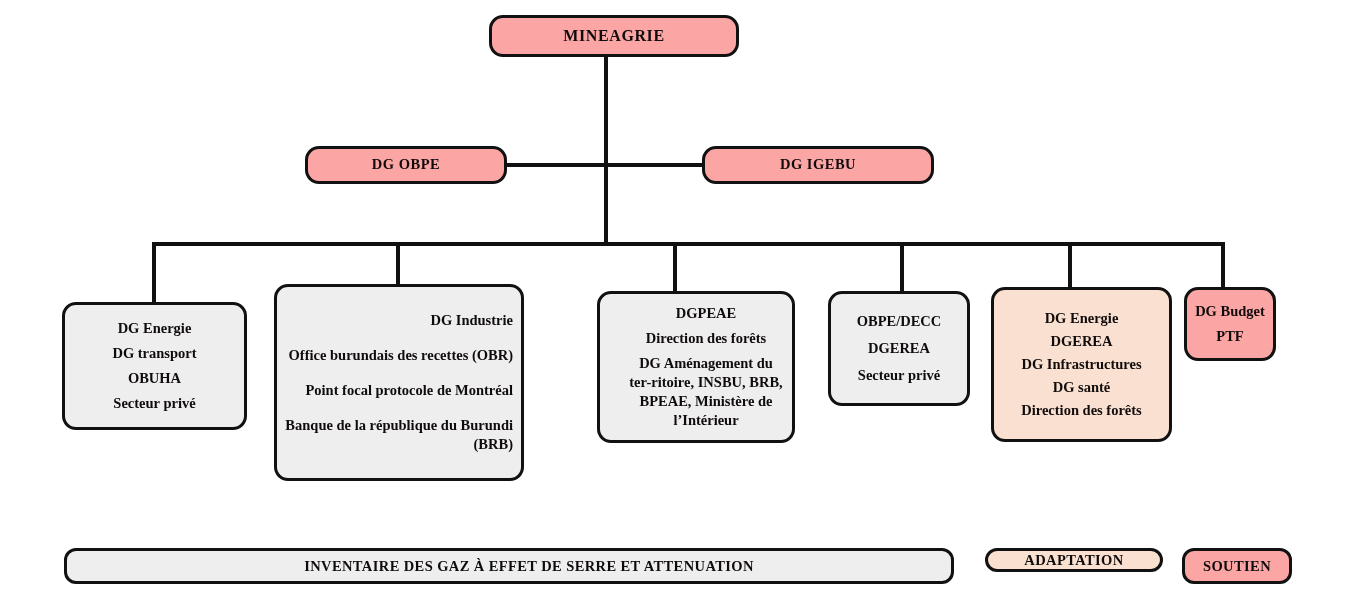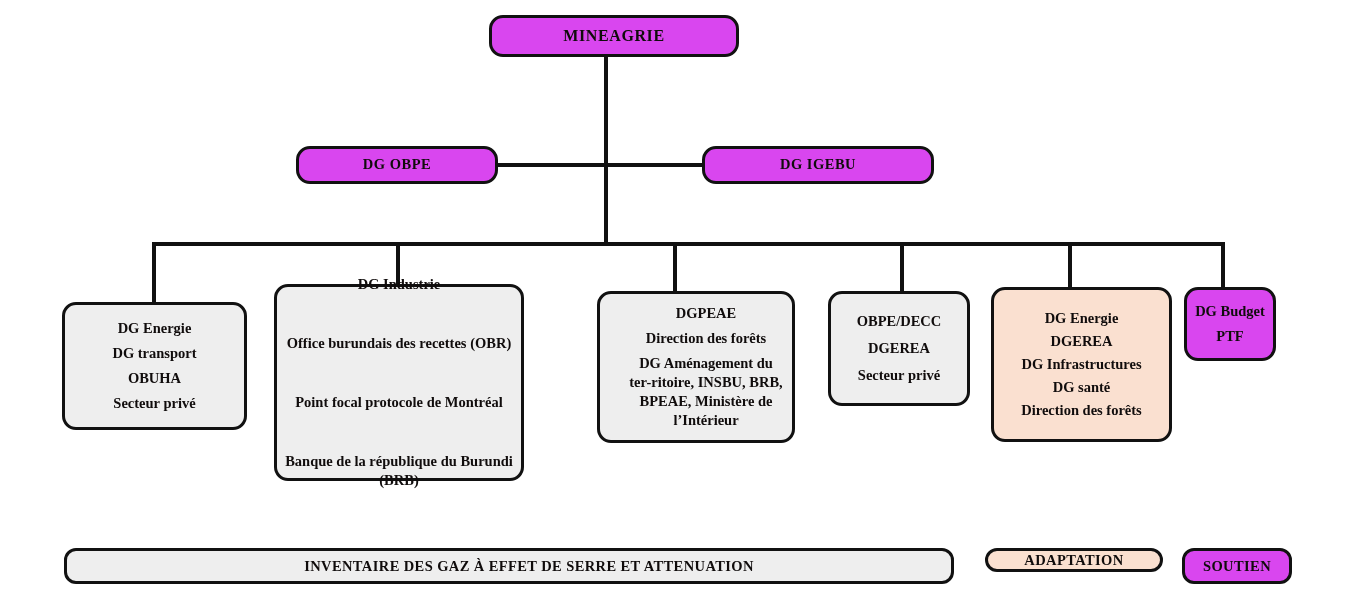--- a/index.html
+++ b/index.html
@@ -30,49 +30,49 @@
     font-weight: bold;
     color: #100c0c;
     z-index: 3;
     padding: 4px 8px;
   }
   .node .line {
     display: block;
     width: 100%;
     line-height: 1.32;
   }
-  .fill-blue   { background: #d946ef; }
+  .fill-blue   { background: #fca5a5; }
   .fill-grey   { background: #eeeeee; }
   .fill-peach  { background: #fae0d0; }
 
   
   .conn {
     position: absolute;
     background: #111111;
     z-index: 1;
   }
   .conn-v { width: 4px; }
   .conn-h { height: 4px; }
 
   
   #node-mineagrie { left: 489px; top: 15px;  width: 250px; height: 42px;  font-size: 16px; letter-spacing: .6px; }
-  #node-dg-obpe   { left: 296px; top: 146px; width: 202px; height: 38px;  font-size: 14.5px; letter-spacing: .5px; }
+  #node-dg-obpe   { left: 305px; top: 146px; width: 202px; height: 38px;  font-size: 14.5px; letter-spacing: .5px; }
   #node-dg-igebu  { left: 702px; top: 146px; width: 232px; height: 38px;  font-size: 14.5px; letter-spacing: .5px; padding-left: 8px; }
 
   #node-energie-transport { left: 62px;  top: 302px; width: 185px; height: 128px; font-size: 14.5px; }
   #node-industrie         { left: 274px; top: 284px; width: 250px; height: 197px; font-size: 14.5px; }
   #node-dgpeae            { left: 597px; top: 291px; width: 198px; height: 152px; font-size: 14.5px; padding-left: 28px; }
   #node-obpe-decc         { left: 828px; top: 291px; width: 142px; height: 115px; font-size: 14.5px; }
   #node-adaptation-group  { left: 991px; top: 287px; width: 181px; height: 155px; font-size: 14.5px; }
   #node-dg-budget         { left: 1184px; top: 287px; width: 92px; height: 74px; font-size: 14.5px; }
 
   #node-industrie .line,
   #node-dgpeae .line { line-height: 1.3; }
 
-  #node-industrie .line { margin: 20px 0; }
+  #node-industrie .line { margin: 8px 0; text-align: right; }
   #node-dgpeae .line    { margin: 3px 0; }
   #node-energie-transport .line { margin: 3px 0; }
   #node-obpe-decc .line { margin: 4px 0; }
   #node-adaptation-group .line { margin: 2px 0; }
   #node-dg-budget .line { margin: 3px 0; }
 
   
   .legend-box {
     position: absolute;
     box-sizing: border-box;

